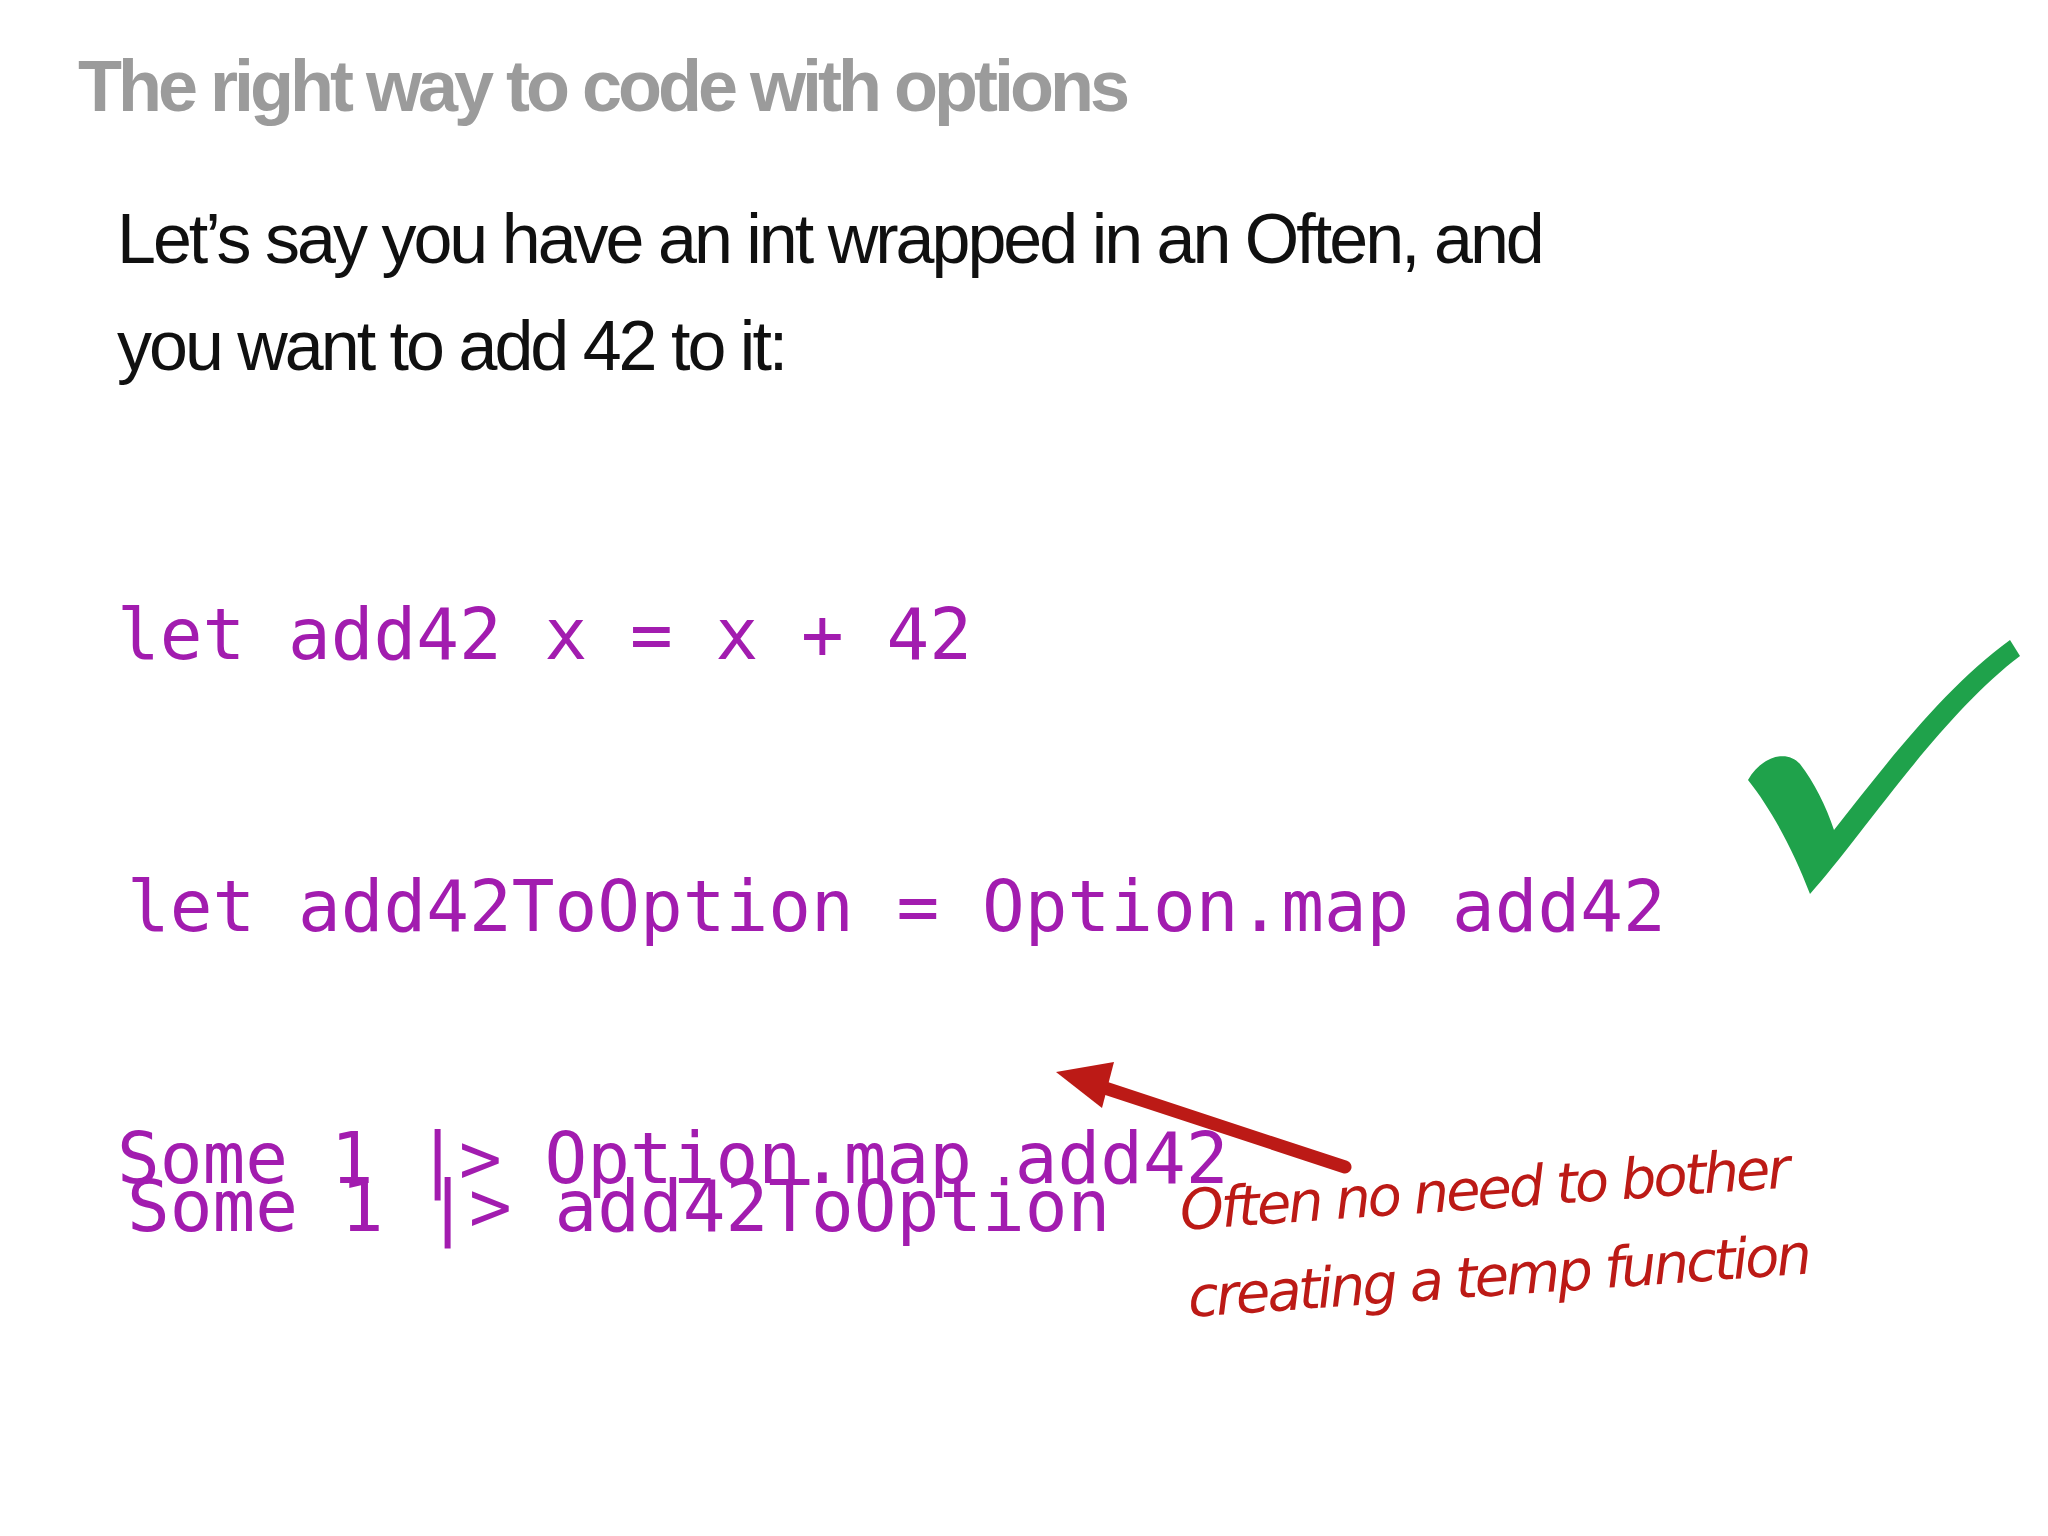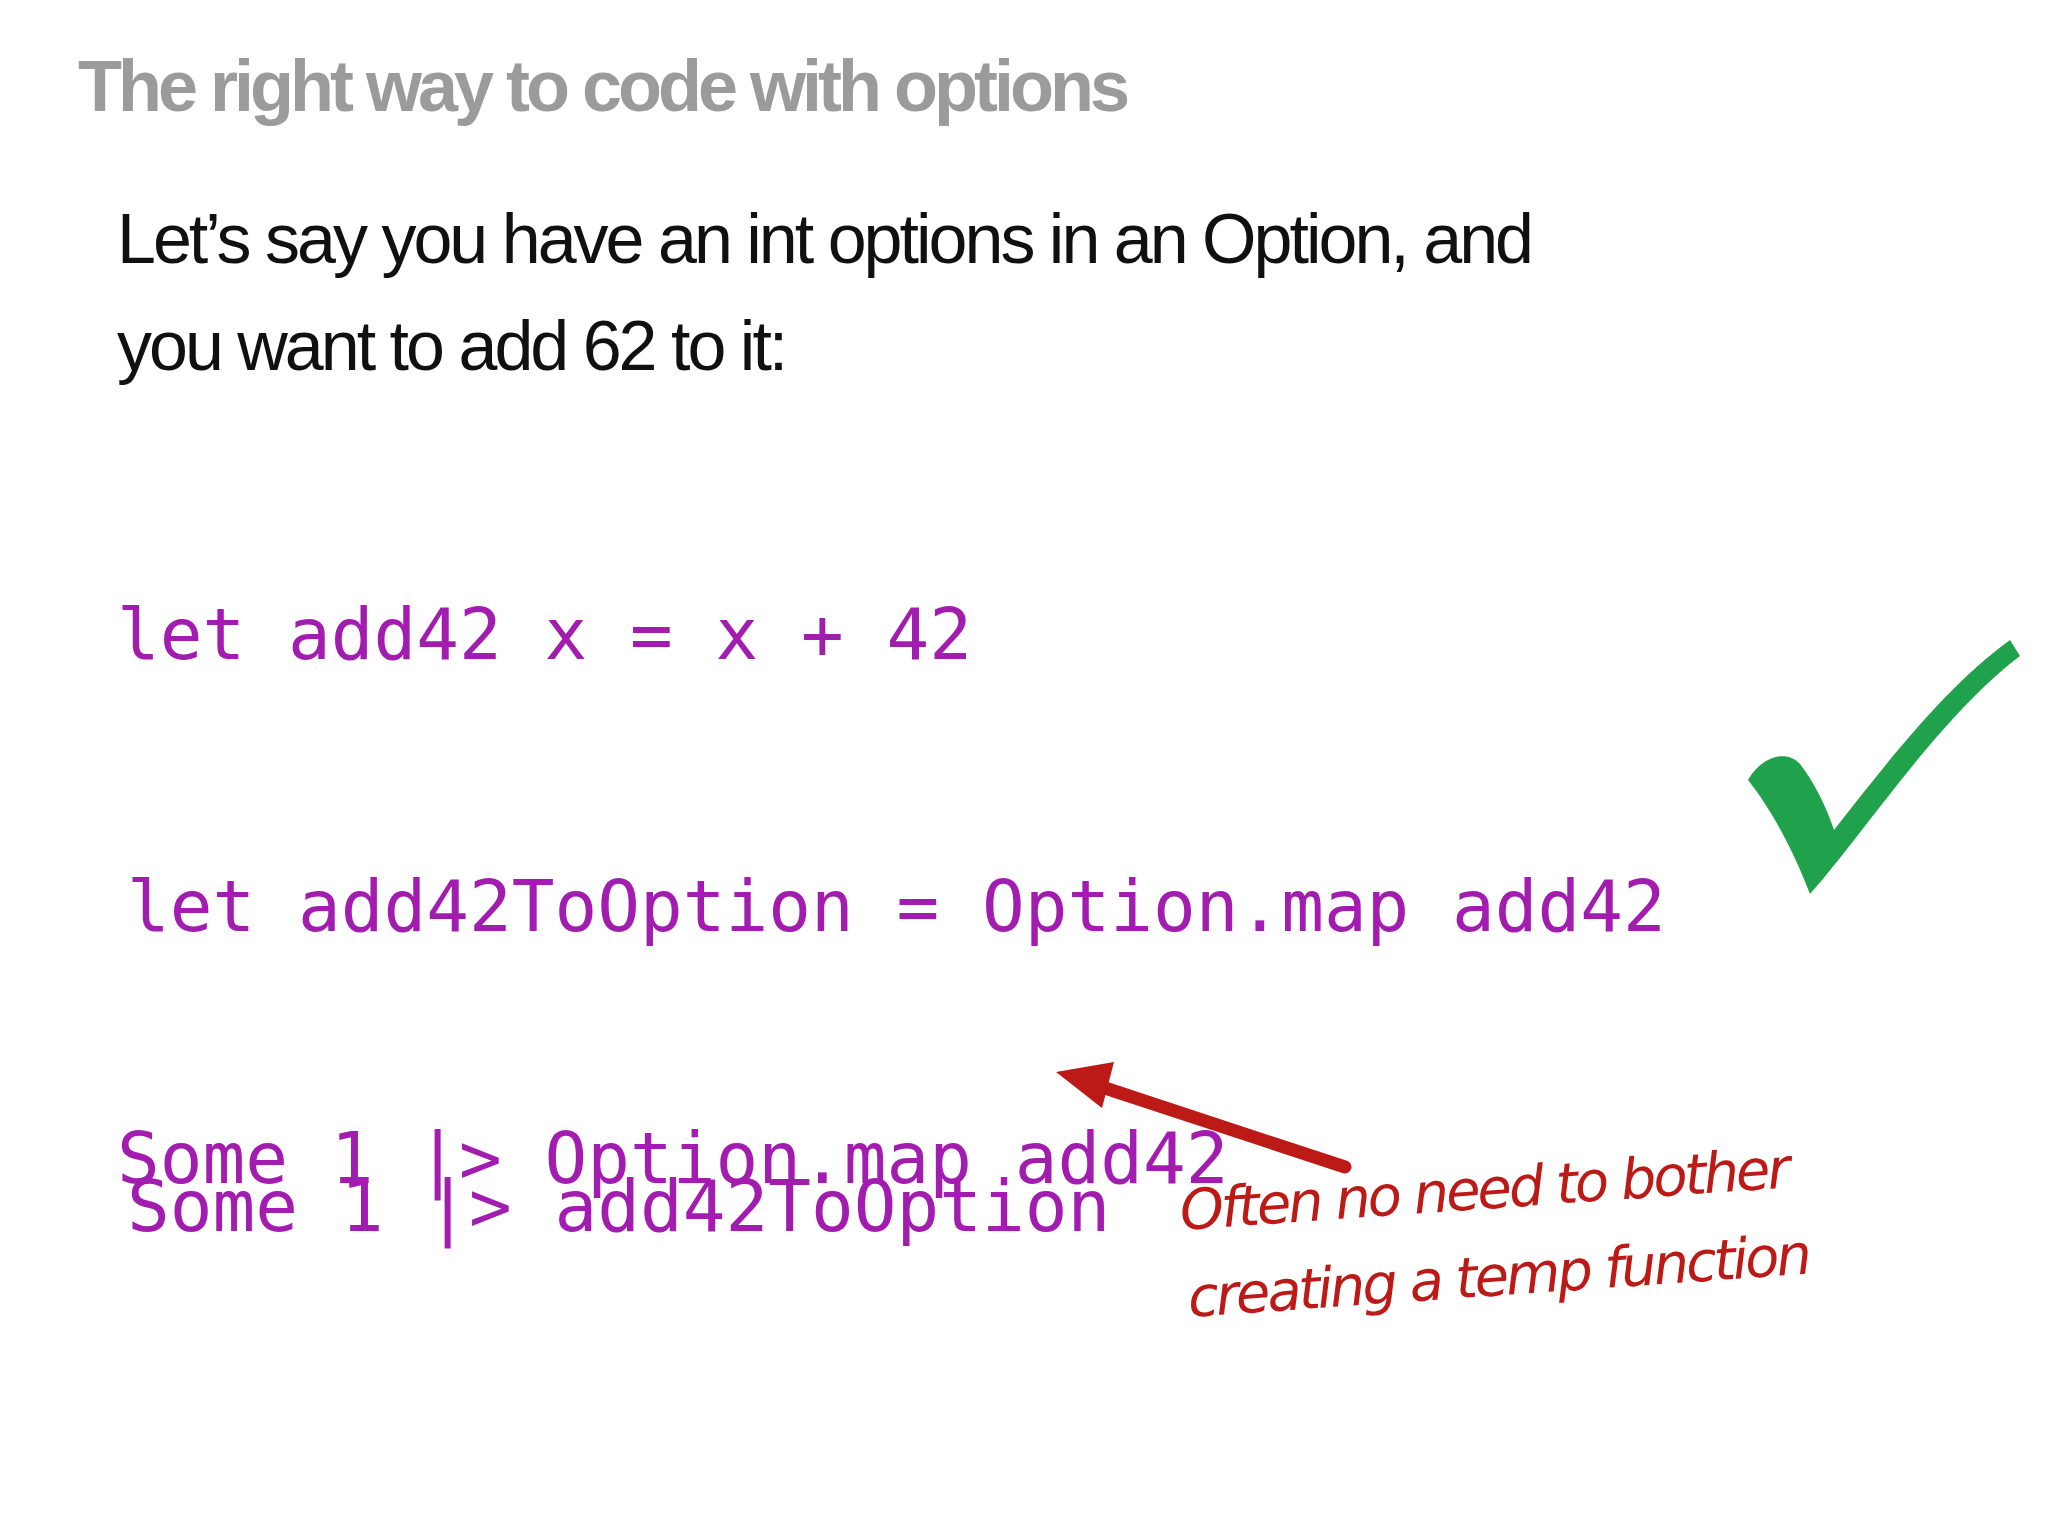--- a/index.html
+++ b/index.html
@@ -42,22 +42,22 @@
   .annotation-2{left:1188px;top:1270px;}
 </style>
 </head>
 <body>
 
 <div class="slide">
 
   <div class="slide-title">The right way to code with options</div>
 
   <div class="body-text">
-    <div>Let’s say you have an int options in an Option, and</div>
-    <div>you want to add 62 to it:</div>
+    <div>Let’s say you have an int wrapped in an Often, and</div>
+    <div>you want to add 42 to it:</div>
   </div>
 
   <div class="code code-1">
     <div>let add42 x = x + 42</div>
   </div>
 
   <div class="code code-2">
     <div>let add42ToOption = Option.map add42</div>
     <div>Some 1 |&gt; add42ToOption</div>
   </div>

